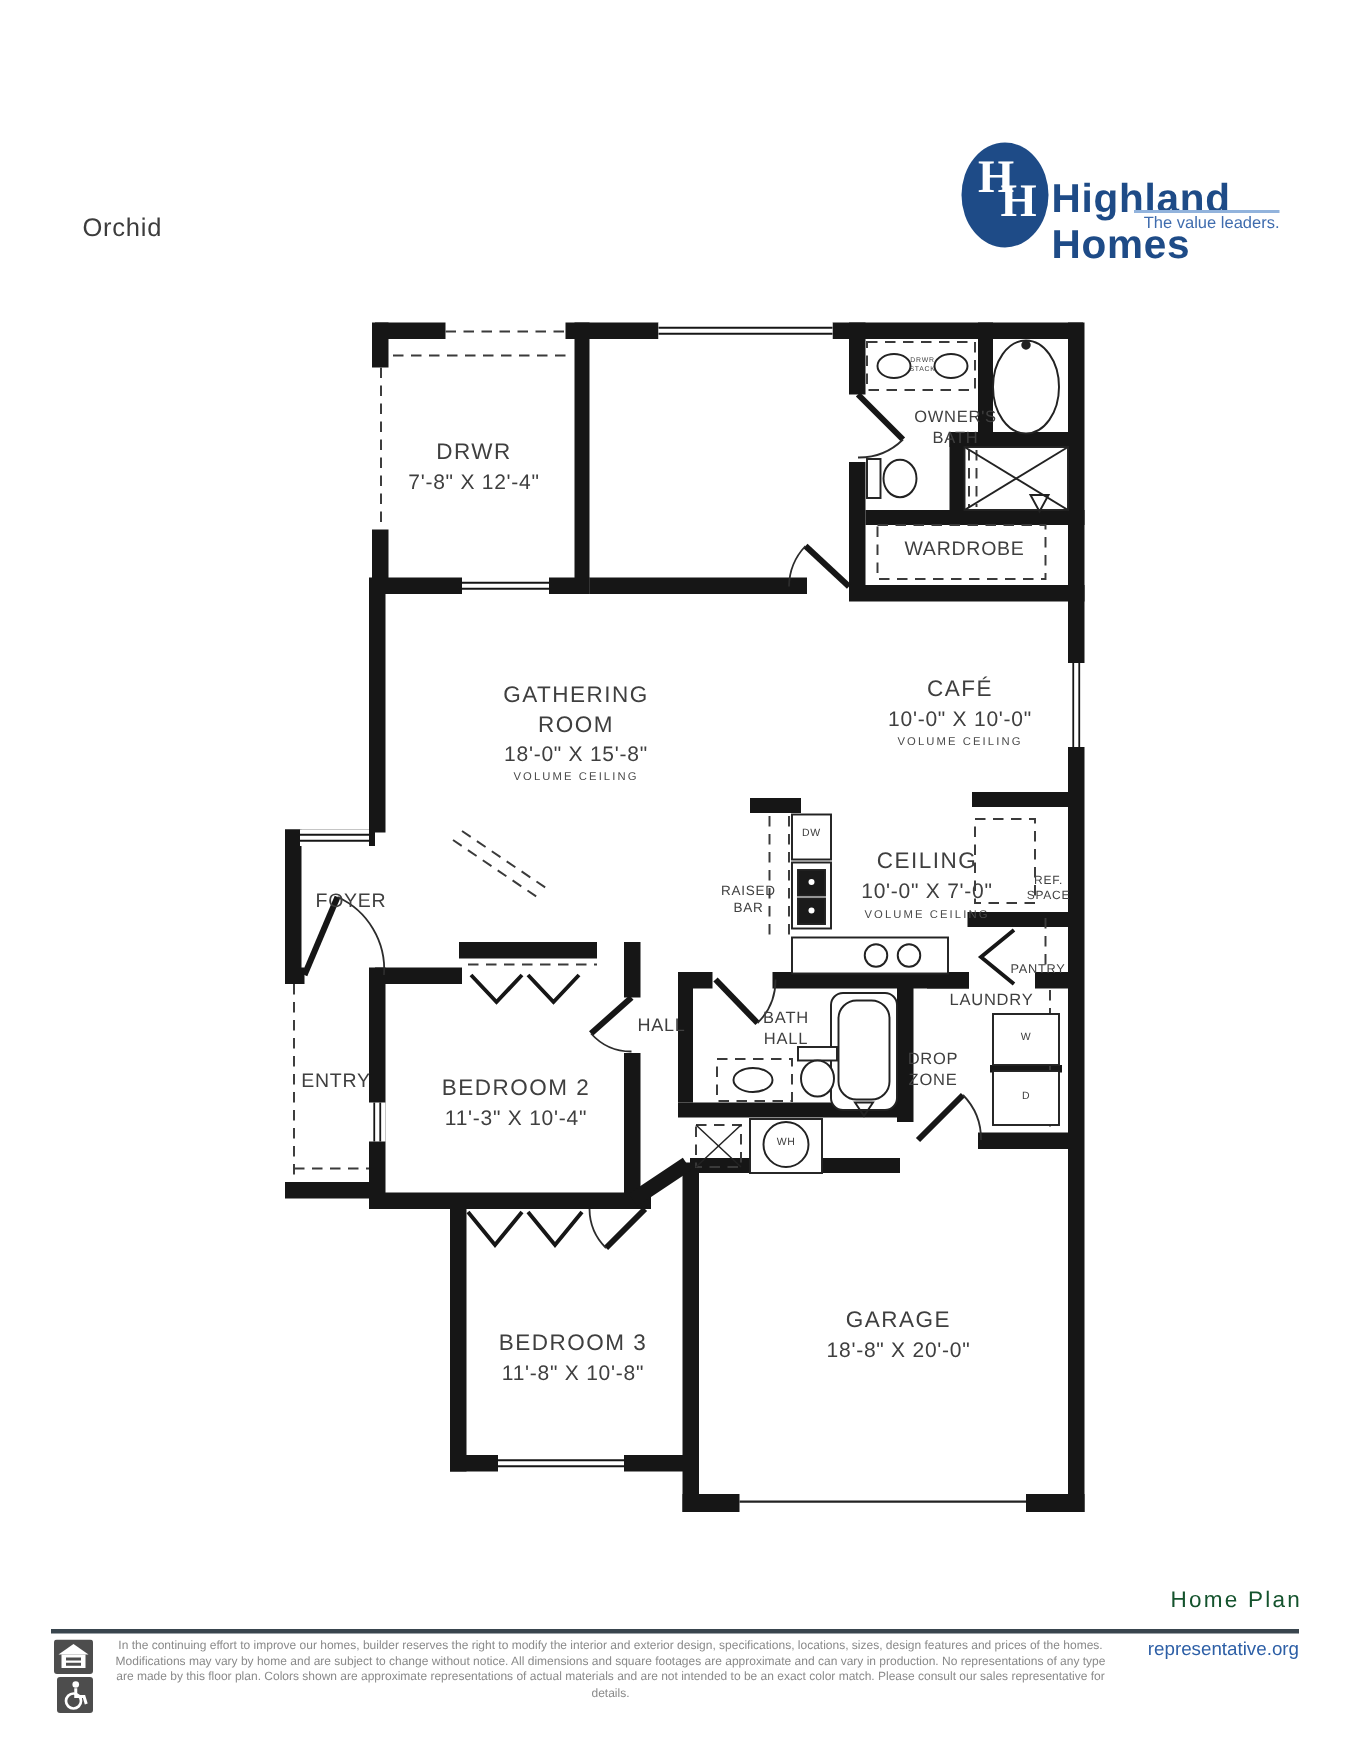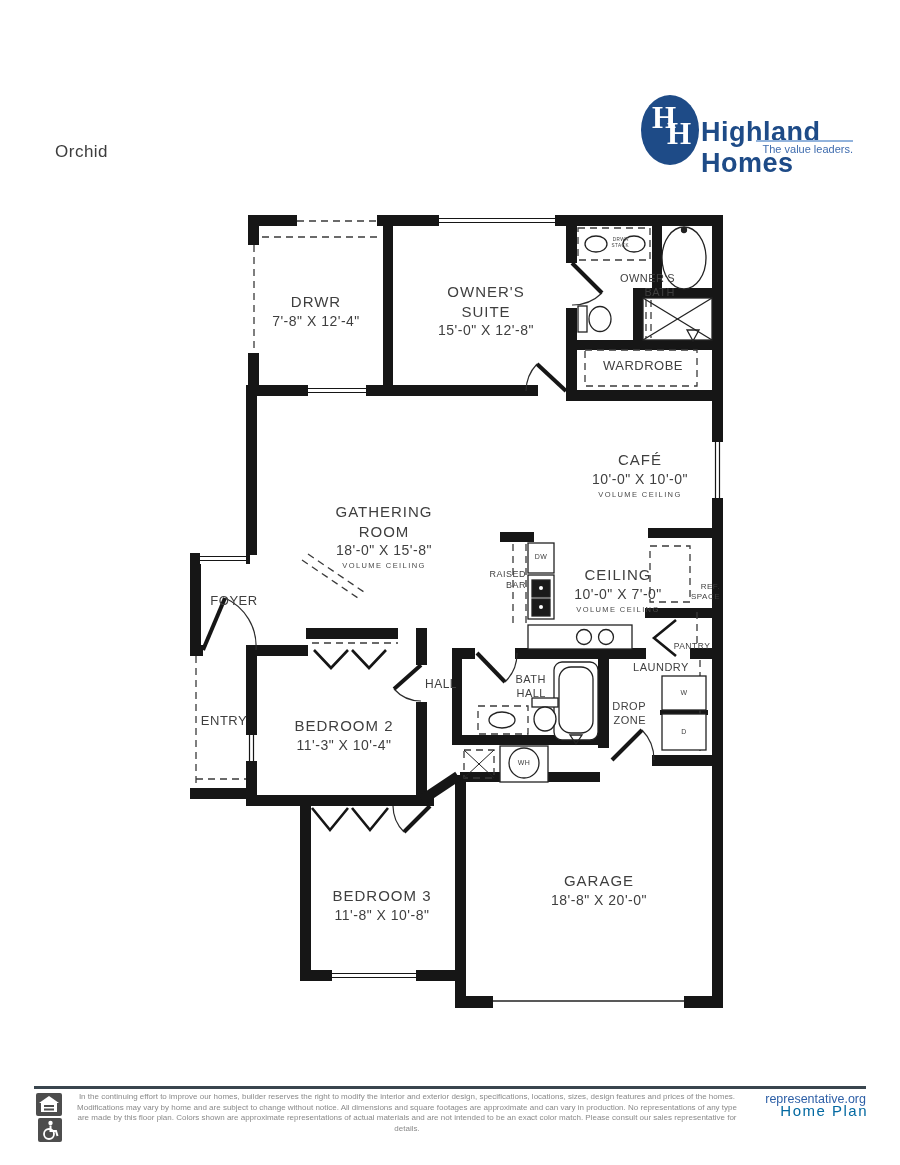--- a/index.html
+++ b/index.html
@@ -13,25 +13,25 @@
   #mono-h2{left:26px;top:23px;}
   #brand-name{position:absolute;left:701px;top:105px;font-family:Liberation Sans, sans-serif;font-weight:bold;
               font-size:27px;color:#1e4b87;letter-spacing:0.5px;margin-top:12px;}
   #brand-line{position:absolute;left:756px;top:140px;width:97px;height:2px;background:#92b3dc;}
   #brand-tagline{position:absolute;left:700px;top:143px;width:153px;text-align:right;font-size:11px;color:#3f6cae;}
   
   .room{position:absolute;transform:translate(-50%,-50%);text-align:center;color:#3f3f3f;}
   .rname{display:inline-block;font-size:15px;letter-spacing:1px;line-height:1.3;}
   .rdims{display:block;font-size:14px;white-space:nowrap;letter-spacing:0.5px;margin-top:1px;}
   .rnote{display:block;font-size:7.5px;letter-spacing:1.4px;white-space:nowrap;margin-top:3px;color:#4a4a4a;}
-  .slabel{position:absolute;transform:translate(-50%,-50%);text-align:right;color:#3f3f3f;
+  .slabel{position:absolute;transform:translate(-50%,-50%);text-align:center;color:#3f3f3f;
           font-size:11px;letter-spacing:0.5px;line-height:1.25;}
   .tiny{font-size:7px;letter-spacing:0.3px;}
   
-  #home-plan{position:absolute;right:32px;top:1058px;font-size:15px;color:#0369a1;letter-spacing:1.5px;margin-top:44px;}
+  #home-plan{position:absolute;right:32px;top:1058px;font-size:15px;color:#14532d;letter-spacing:1.5px;}
   #footer-rule{position:absolute;left:34px;top:1086px;width:832px;height:3px;background:#39454e;}
   #eh-icon{position:absolute;left:36px;top:1093px;}
   #ada-icon{position:absolute;left:38px;top:1118px;}
   #disclaimer{position:absolute;left:72px;top:1092px;width:670px;font-size:8px;line-height:10.5px;color:#8a8a8a;text-align:center;}
   #website{position:absolute;right:34px;top:1092px;font-size:12.5px;color:#2d5fa6;}
   svg{position:absolute;left:0;top:0;}
 </style>
 </head>
 <body>
 
@@ -204,42 +204,38 @@
       <rect x="662" y="676" width="44" height="34"></rect>
       <rect x="662" y="714" width="44" height="36"></rect>
       <line x1="493" y1="1001" x2="684" y2="1001" stroke-width="1.5"></line>
     </g>
   </svg>
 
   <div class="room" style="left:316px;top:310px">
     <span class="rname">DRWR</span>
     <span class="rdims">7'-8" X 12'-4"</span>
   </div>
-  <div class="room" style="left:486px;top:310px">
-    <span class="rname" style="width:100px">OWNER'S SUITE</span>
-    <span class="rdims">15'-0" X 12'-8"</span>
-  </div>
   <div class="slabel" style="left:637px;top:286px;width:76px">OWNER'S BATH</div>
   <div class="slabel" style="left:643px;top:366px;font-size:13px">WARDROBE</div>
-  <div class="room" style="left:384px;top:536px">
+  <div class="room" style="left:384px;top:488px">
     <span class="rname" style="width:125px">GATHERING ROOM</span>
     <span class="rdims">18'-0" X 15'-8"</span>
     <span class="rnote">VOLUME CEILING</span>
   </div>
   <div class="room" style="left:640px;top:474px">
     <span class="rname">CAFÉ</span>
     <span class="rdims">10'-0" X 10'-0"</span>
     <span class="rnote">VOLUME CEILING</span>
   </div>
   <div class="room" style="left:618px;top:589px">
     <span class="rname">CEILING</span>
     <span class="rdims">10'-0" X 7'-0"</span>
     <span class="rnote">VOLUME CEILING</span>
   </div>
-  <div class="slabel" style="left:499px;top:580px;width:54px;font-size:9px">RAISED BAR</div>
+  <div class="slabel" style="left:499px;top:600px;width:54px;font-size:9px">RAISED BAR</div>
   <div class="slabel" style="left:234px;top:601px;font-size:13px">FOYER</div>
   <div class="slabel" style="left:224px;top:721px;font-size:13px">ENTRY</div>
   <div class="room" style="left:344px;top:734px">
     <span class="rname">BEDROOM 2</span>
     <span class="rdims">11'-3" X 10'-4"</span>
   </div>
   <div class="slabel" style="left:441px;top:684px;font-size:12px">HALL</div>
   <div class="slabel" style="left:524px;top:687px;width:44px">BATH HALL</div>
   <div class="slabel" style="left:622px;top:714px;width:48px">DROP ZONE</div>
   <div class="slabel" style="left:661px;top:668px">LAUNDRY</div>

